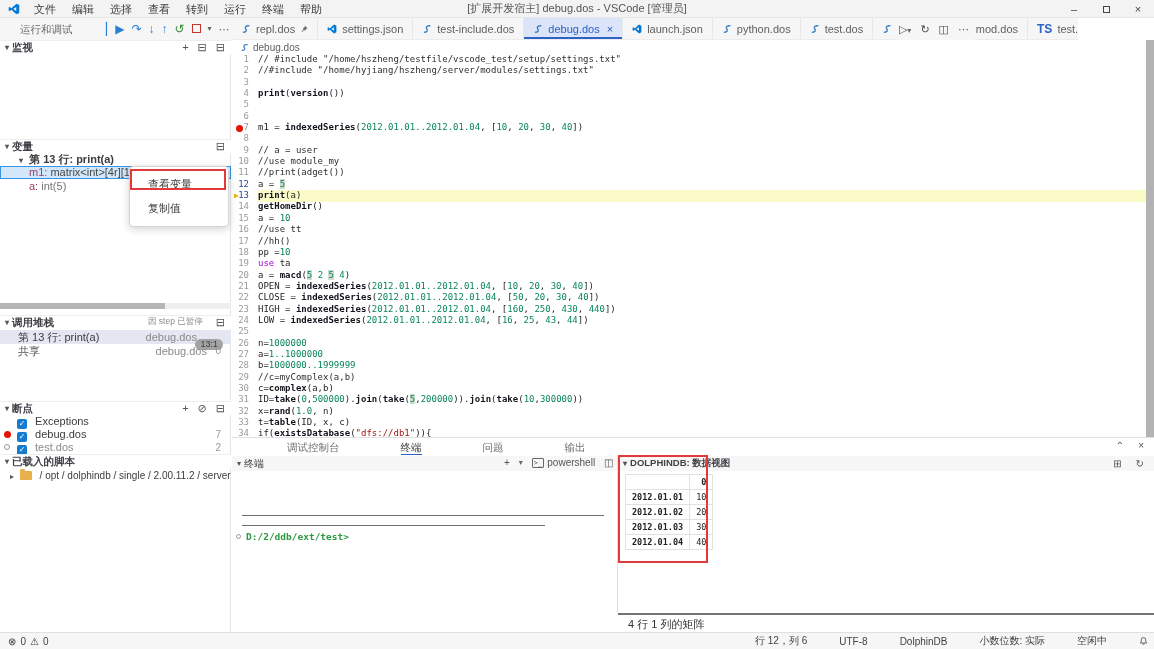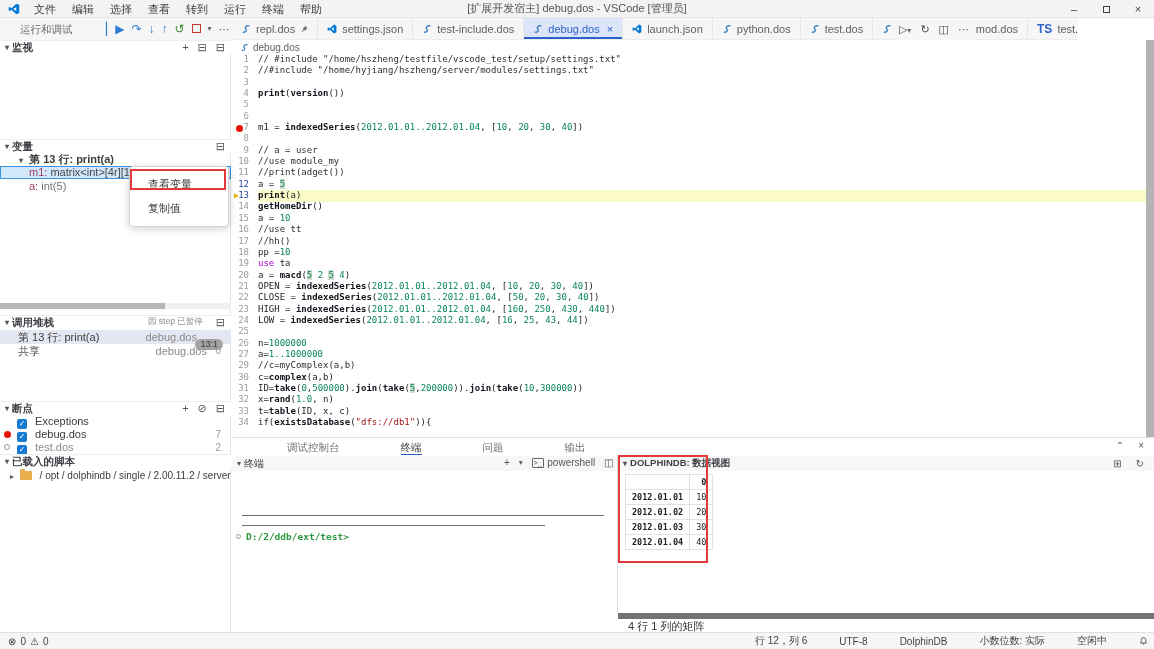--- a/index.html
+++ b/index.html
@@ -109,21 +109,21 @@
   .dataview { position:absolute; left:386px; top:18px; width:536px; height:177px; }
   .dv-head { height:15px; background:#f7f7f7; display:flex; align-items:center; font-size:9.5px;
     font-weight:bold; color:#3f3f46; }
   .dv-actions { position:absolute; right:10px; top:2px; display:flex; gap:14px; font-size:10px; color:#555; font-weight:normal; }
   .dv-table { position:absolute; left:7px; top:18px; border-collapse:collapse;
     font-family:"DejaVu Sans Mono",monospace; font-size:8.5px; color:#222; }
   .dv-table td, .dv-table th { border:1px solid #e1e1e1; padding:2px 6px; background:#fff; }
   .dv-table th { font-weight:bold; text-align:right; }
   .dv-table td.date { font-weight:bold; }
   .dv-table td.val { text-align:right; }
-  .dv-summary { position:absolute; left:0; bottom:0; width:536px; height:20px; border-top:6px solid #737373;
+  .dv-summary { position:absolute; left:0; bottom:0; width:536px; height:20px; border-top:2px solid #737373;
     font-size:11px; color:#333; display:flex; align-items:center; padding-left:10px; }
 
   
   .statusbar { position:absolute; left:0; top:632px; width:1154px; height:17px; background:#f6f6f6;
     border-top:1px solid #e0e0e0; display:flex; align-items:center; font-size:10px; color:#424242; }
   .sb-left { display:flex; gap:4px; align-items:center; margin-left:8px; }
   .sb-right { position:absolute; right:6px; display:flex; gap:32px; align-items:center; }
 
   
   .ctxmenu { position:absolute; left:129px; top:166px; width:100px; height:61px; background:#fff;
@@ -363,20 +363,21 @@
         <div class="cl"><span class="ln">18</span><span class="ct"><span class="seg pl">pp =</span><span class="seg num">10</span></span></div>
         <div class="cl"><span class="ln">19</span><span class="ct"><span class="seg kw">use</span><span class="seg pl"> ta</span></span></div>
         <div class="cl"><span class="ln">20</span><span class="ct"><span class="seg pl">a = </span><span class="seg fn">macd</span><span class="seg pl">(</span><span class="seg num hl">5</span><span class="seg pl"> </span><span class="seg num">2</span><span class="seg pl"> </span><span class="seg num hl">5</span><span class="seg pl"> </span><span class="seg num">4</span><span class="seg pl">)</span></span></div>
         <div class="cl"><span class="ln">21</span><span class="ct"><span class="seg pl">OPEN = </span><span class="seg fn">indexedSeries</span><span class="seg pl">(</span><span class="seg num">2012.01.01..2012.01.04</span><span class="seg pl">, [</span><span class="seg num">10</span><span class="seg pl">, </span><span class="seg num">20</span><span class="seg pl">, </span><span class="seg num">30</span><span class="seg pl">, </span><span class="seg num">40</span><span class="seg pl">])</span></span></div>
         <div class="cl"><span class="ln">22</span><span class="ct"><span class="seg pl">CLOSE = </span><span class="seg fn">indexedSeries</span><span class="seg pl">(</span><span class="seg num">2012.01.01..2012.01.04</span><span class="seg pl">, [</span><span class="seg num">50</span><span class="seg pl">, </span><span class="seg num">20</span><span class="seg pl">, </span><span class="seg num">30</span><span class="seg pl">, </span><span class="seg num">40</span><span class="seg pl">])</span></span></div>
         <div class="cl"><span class="ln">23</span><span class="ct"><span class="seg pl">HIGH = </span><span class="seg fn">indexedSeries</span><span class="seg pl">(</span><span class="seg num">2012.01.01..2012.01.04</span><span class="seg pl">, [</span><span class="seg num">160</span><span class="seg pl">, </span><span class="seg num">250</span><span class="seg pl">, </span><span class="seg num">430</span><span class="seg pl">, </span><span class="seg num">440</span><span class="seg pl">])</span></span></div>
         <div class="cl"><span class="ln">24</span><span class="ct"><span class="seg pl">LOW = </span><span class="seg fn">indexedSeries</span><span class="seg pl">(</span><span class="seg num">2012.01.01..2012.01.04</span><span class="seg pl">, [</span><span class="seg num">16</span><span class="seg pl">, </span><span class="seg num">25</span><span class="seg pl">, </span><span class="seg num">43</span><span class="seg pl">, </span><span class="seg num">44</span><span class="seg pl">])</span></span></div>
         <div class="cl"><span class="ln">25</span><span class="ct"></span></div>
         <div class="cl"><span class="ln">26</span><span class="ct"><span class="seg pl">n=</span><span class="seg num">1000000</span></span></div>
         <div class="cl"><span class="ln">27</span><span class="ct"><span class="seg pl">a=</span><span class="seg num">1..1000000</span></span></div>
+        <div class="cl"><span class="ln">28</span><span class="ct"><span class="seg pl">b=</span><span class="seg num">1000000..1999999</span></span></div>
         <div class="cl"><span class="ln">29</span><span class="ct"><span class="seg cm">//c=myComplex(a,b)</span></span></div>
         <div class="cl"><span class="ln">30</span><span class="ct"><span class="seg pl">c=</span><span class="seg fn">complex</span><span class="seg pl">(a,b)</span></span></div>
         <div class="cl"><span class="ln">31</span><span class="ct"><span class="seg pl">ID=</span><span class="seg fn">take</span><span class="seg pl">(</span><span class="seg num">0</span><span class="seg pl">,</span><span class="seg num">500000</span><span class="seg pl">).</span><span class="seg fn">join</span><span class="seg pl">(</span><span class="seg fn">take</span><span class="seg pl">(</span><span class="seg num hl">5</span><span class="seg pl">,</span><span class="seg num">200000</span><span class="seg pl">)).</span><span class="seg fn">join</span><span class="seg pl">(</span><span class="seg fn">take</span><span class="seg pl">(</span><span class="seg num">10</span><span class="seg pl">,</span><span class="seg num">300000</span><span class="seg pl">))</span></span></div>
         <div class="cl"><span class="ln">32</span><span class="ct"><span class="seg pl">x=</span><span class="seg fn">rand</span><span class="seg pl">(</span><span class="seg num">1.0</span><span class="seg pl">, n)</span></span></div>
         <div class="cl"><span class="ln">33</span><span class="ct"><span class="seg pl">t=</span><span class="seg fn">table</span><span class="seg pl">(ID, x, c)</span></span></div>
         <div class="cl"><span class="ln">34</span><span class="ct"><span class="seg pl">if(</span><span class="seg fn">existsDatabase</span><span class="seg pl">(</span><span class="seg str">"dfs://db1"</span><span class="seg pl">)){</span></span></div>
       </div>
     <div class="vscrollbar"></div>
   </div>
 

